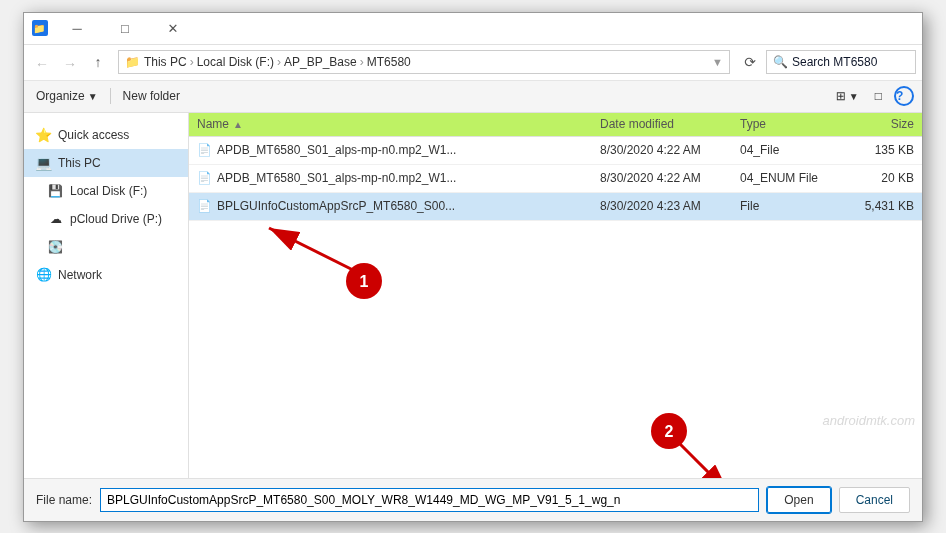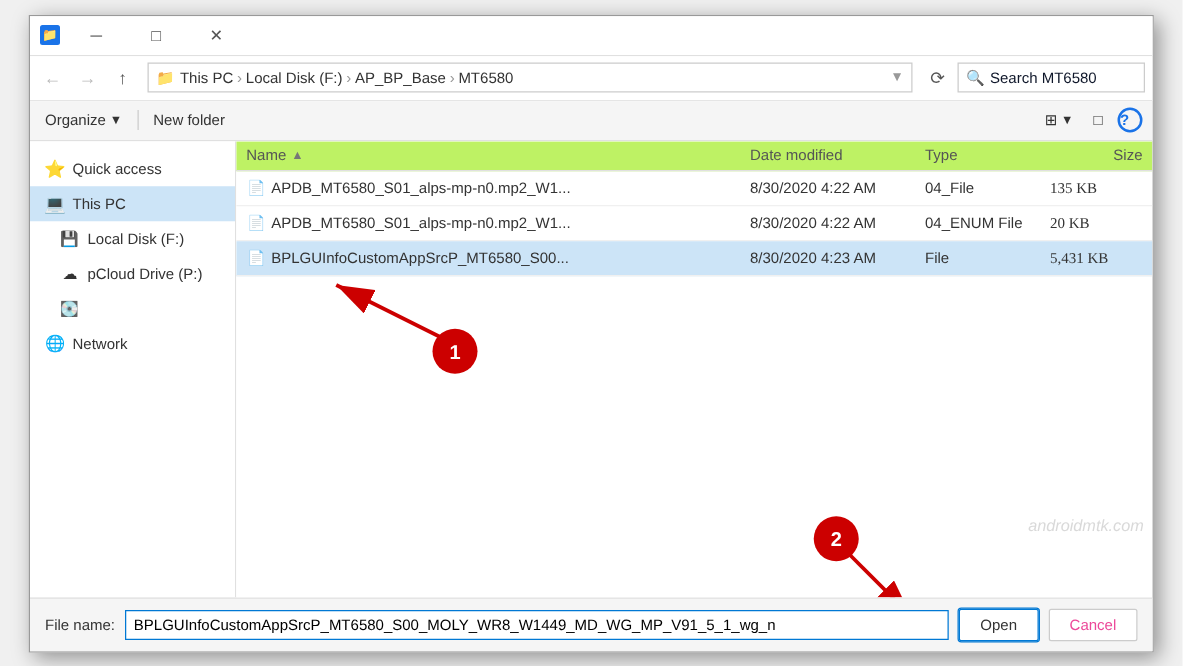--- a/index.html
+++ b/index.html
@@ -263,21 +263,21 @@
       flex: 1;
       padding: 0 8px;
       display: flex;
       align-items: center;
       overflow: hidden;
       white-space: nowrap;
       text-overflow: ellipsis;
     }
     .file-date-cell { width: 140px; padding: 0 8px; white-space: nowrap; }
     .file-type-cell { width: 100px; padding: 0 8px; }
-    .file-size-cell { width: 90px; padding: 0 8px; text-align: left; font-family: Liberation Serif, serif; }
+    .file-size-cell { width: 90px; padding: 0 8px; text-align: right; }
 
     
     .bottom-bar {
       border-top: 1px solid #e0e0e0;
       background: #f5f5f5;
       padding: 8px 12px;
       display: flex;
       align-items: center;
       gap: 8px;
     }
@@ -308,21 +308,21 @@
       font-size: 12px;
       cursor: pointer;
       border-radius: 2px;
       outline: 1px solid #0078d4;
     }
     .cancel-btn {
       height: 26px;
       padding: 0 16px;
       background: #fff;
       border: 1px solid #ccc;
-      color: #ec4899;
+      color: #0c4a6e;
       font-size: 12px;
       cursor: pointer;
       border-radius: 2px;
     }
 
     
     .watermark {
       position: absolute;
       bottom: 50px;
       right: 7px;

